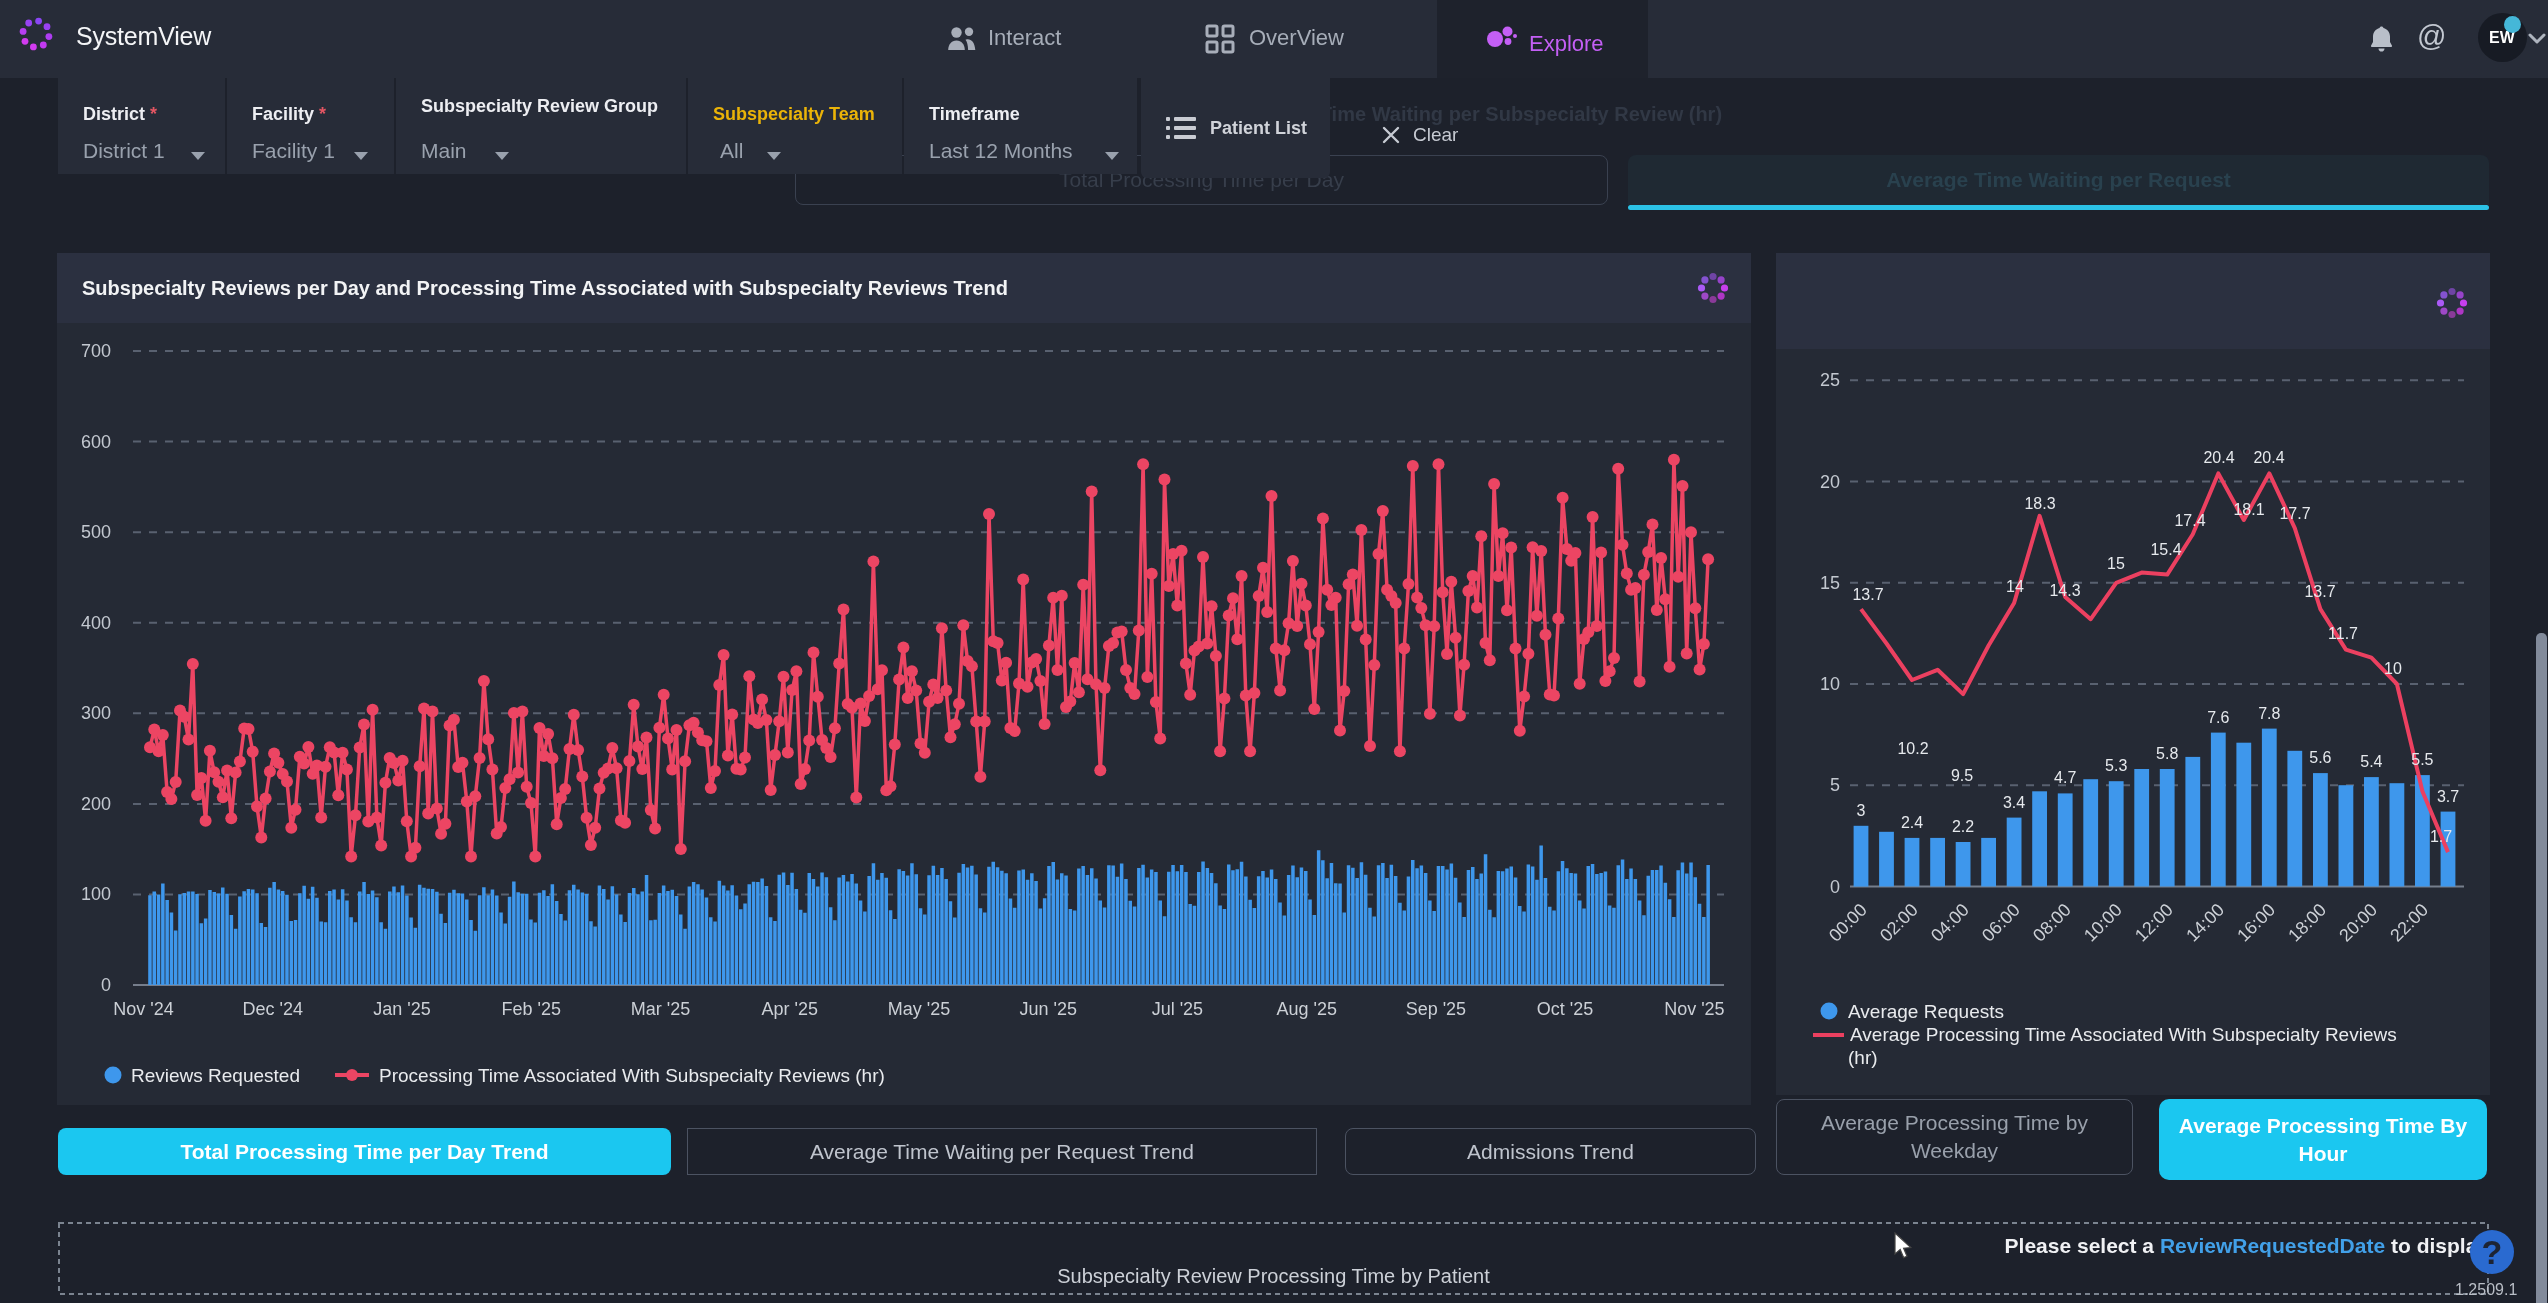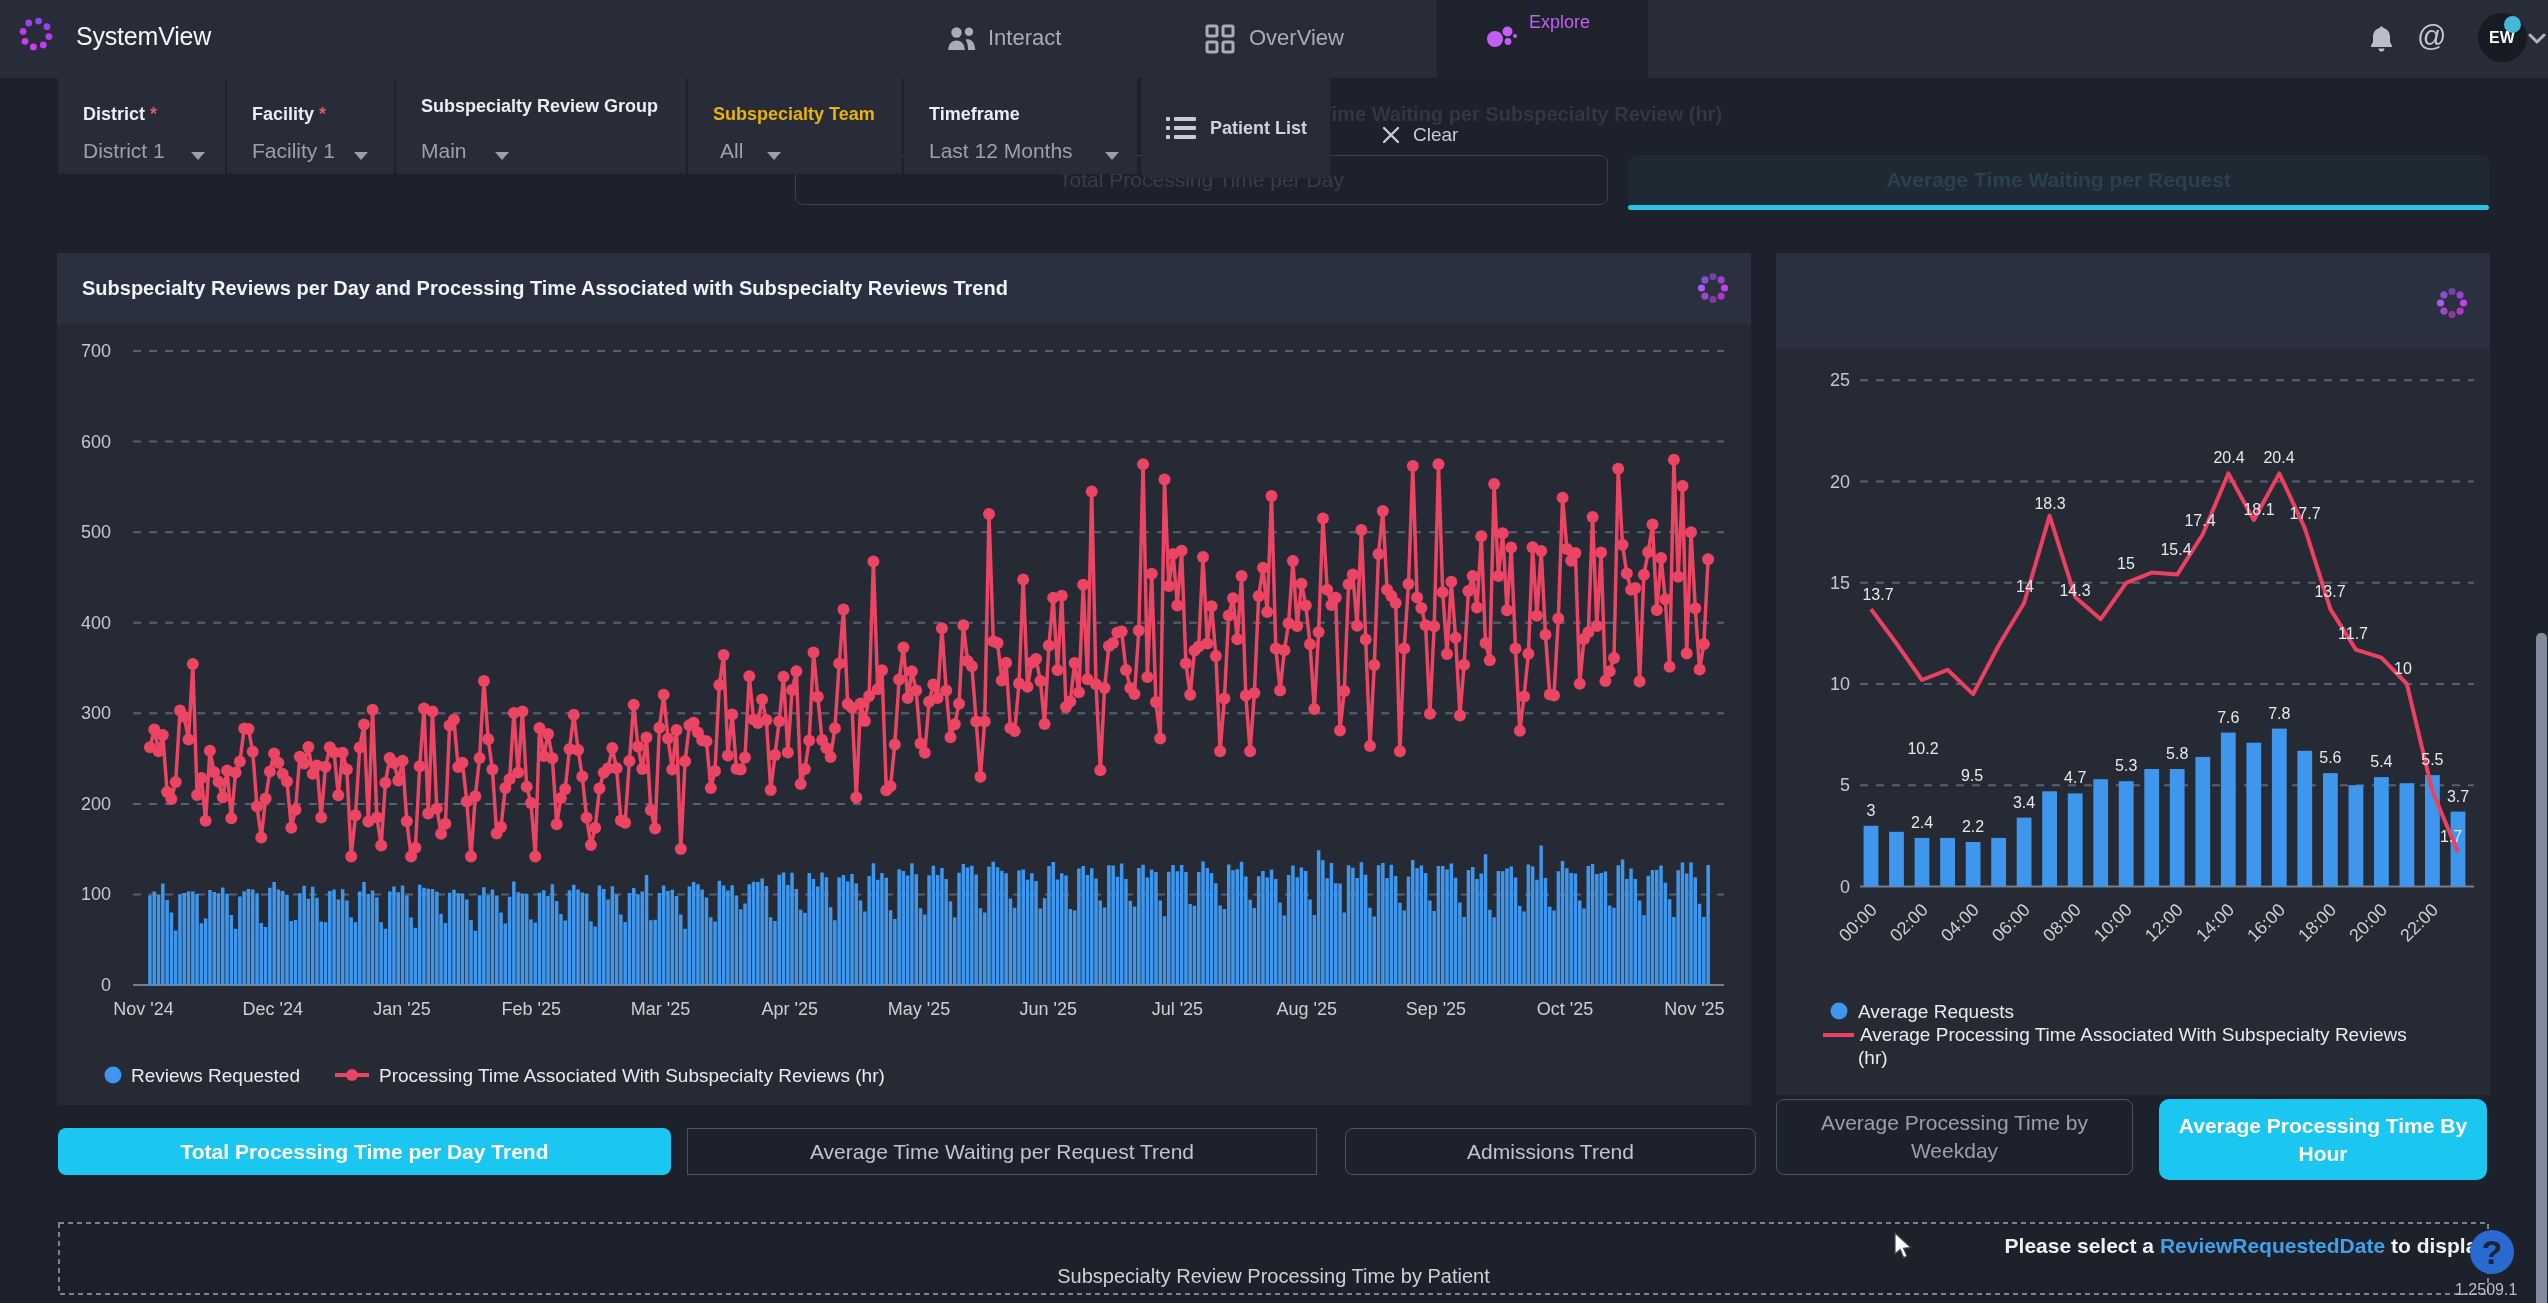--- a/index.html
+++ b/index.html
@@ -33,21 +33,21 @@
         <rect x="2" y="18" width="10" height="10" rx="1.5"></rect>
         <rect x="18" y="18" width="10" height="10" rx="1.5"></rect>
       </svg></div>
 <div class="abs" style="left:1249px;top:25px;font-size:22px;color:#a6adb8">OverView</div>
 <div class="abs" style="left:1486px;top:24px"><svg width="32" height="28" viewBox="0 0 32 28">
         <circle cx="9" cy="15" r="8" fill="#c45ff5"></circle>
         <circle cx="21.5" cy="7.5" r="5" fill="#c45ff5"></circle>
         <circle cx="22" cy="17.5" r="3.4" fill="#c45ff5"></circle>
         <circle cx="29" cy="12" r="2" fill="#c45ff5"></circle>
       </svg></div>
-<div class="abs" style="left:1529px;top:12px;font-size:18px;color:#c45ff5">Explore</div>
+<div class="abs" style="left:1529px;top:31px;font-size:22px;color:#c45ff5">Explore</div>
 <div class="abs" style="left:2368px;top:25px"><svg width="27" height="28" viewBox="0 0 27 28">
         <path d="M13.5 1.5c1 0 1.8.7 2 1.6 3.8 1 6.5 4.3 6.5 8.4v5.6l1.9 3.3c.4.7-.1 1.6-.9 1.6H4c-.8 0-1.3-.9-.9-1.6l1.9-3.3v-5.6c0-4.1 2.7-7.4 6.5-8.4.2-.9 1-1.6 2-1.6z" fill="#b9bfc9"></path>
         <path d="M10.5 23.5h6c0 1.9-1.3 3.1-3 3.1s-3-1.2-3-3.1z" fill="#b9bfc9"></path>
       </svg></div>
 <div class="abs" style="left:2417px;top:20px;font-size:29px;color:#c3c8d1">@</div>
 <div class="abs" style="left:2478px;top:13px;width:49px;height:49px;border-radius:50%;background:#171b24"></div>
 <div class="abs" style="left:2489px;top:29px;font-size:16px;font-weight:bold;color:#fff">EW</div>
 <div class="abs" style="left:2504px;top:16px;width:17px;height:17px;border-radius:50%;background:#45b7d8"></div>
 <div class="abs" style="left:2527px;top:32px"><svg width="20" height="14" viewBox="0 0 20 14">
         <path d="M3 3l7 7 7-7" fill="none" stroke="#aeb4be" stroke-width="3" stroke-linecap="round" stroke-linejoin="round"></path>
@@ -538,21 +538,21 @@
 <svg width="40" height="40" style="position:absolute;right:18px;top:30px">
         <circle cx="20.0" cy="8.5" r="3.6" fill="#a855f7" opacity="0.55"></circle>
         <circle cx="28.1" cy="11.9" r="3.6" fill="#b649f2" opacity="0.77"></circle>
         <circle cx="31.5" cy="20.0" r="3.6" fill="#c73eee" opacity="1.00"></circle>
         <circle cx="28.1" cy="28.1" r="3.6" fill="#d438ea" opacity="0.78"></circle>
         <circle cx="20.0" cy="31.5" r="3.6" fill="#d944e2" opacity="0.55"></circle>
         <circle cx="11.9" cy="28.1" r="3.6" fill="#c050f0" opacity="0.77"></circle>
         <circle cx="8.5" cy="20.0" r="3.6" fill="#ab5af6" opacity="1.00"></circle>
         <circle cx="11.9" cy="11.9" r="3.6" fill="#9d5cf8" opacity="0.78"></circle>
       </svg>
-<div class="abs" style="left:12px;top:0"><svg width="714" height="842" viewBox="0 0 714 842" font-family="Liberation Sans, sans-serif">
+<div class="abs" style="left:2px;top:0"><svg width="714" height="842" viewBox="0 0 714 842" font-family="Liberation Sans, sans-serif">
           <line x1="72" y1="127.2" x2="686" y2="127.2" stroke="#596170" stroke-width="2" stroke-dasharray="8 8"></line>
           <text x="62" y="133.2" text-anchor="end" font-size="18" fill="#c3c8d0">25</text>
           <line x1="72" y1="228.5" x2="686" y2="228.5" stroke="#596170" stroke-width="2" stroke-dasharray="8 8"></line>
           <text x="62" y="234.5" text-anchor="end" font-size="18" fill="#c3c8d0">20</text>
           <line x1="72" y1="329.8" x2="686" y2="329.8" stroke="#596170" stroke-width="2" stroke-dasharray="8 8"></line>
           <text x="62" y="335.8" text-anchor="end" font-size="18" fill="#c3c8d0">15</text>
           <line x1="72" y1="431.0" x2="686" y2="431.0" stroke="#596170" stroke-width="2" stroke-dasharray="8 8"></line>
           <text x="62" y="437.0" text-anchor="end" font-size="18" fill="#c3c8d0">10</text>
           <line x1="72" y1="532.2" x2="686" y2="532.2" stroke="#596170" stroke-width="2" stroke-dasharray="8 8"></line>
           <text x="62" y="538.2" text-anchor="end" font-size="18" fill="#c3c8d0">5</text>

